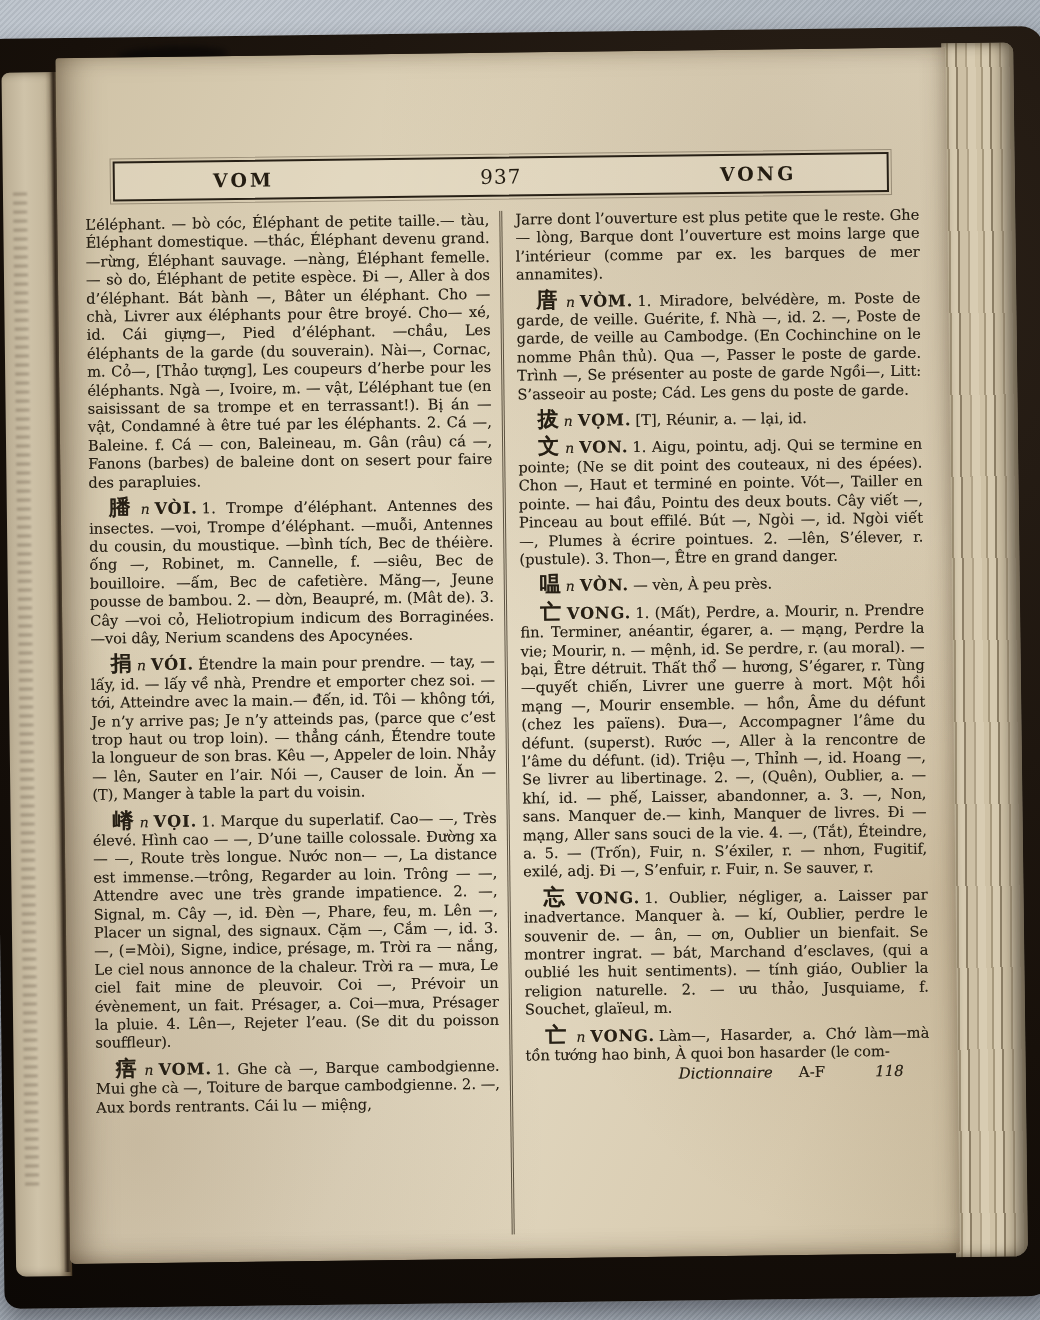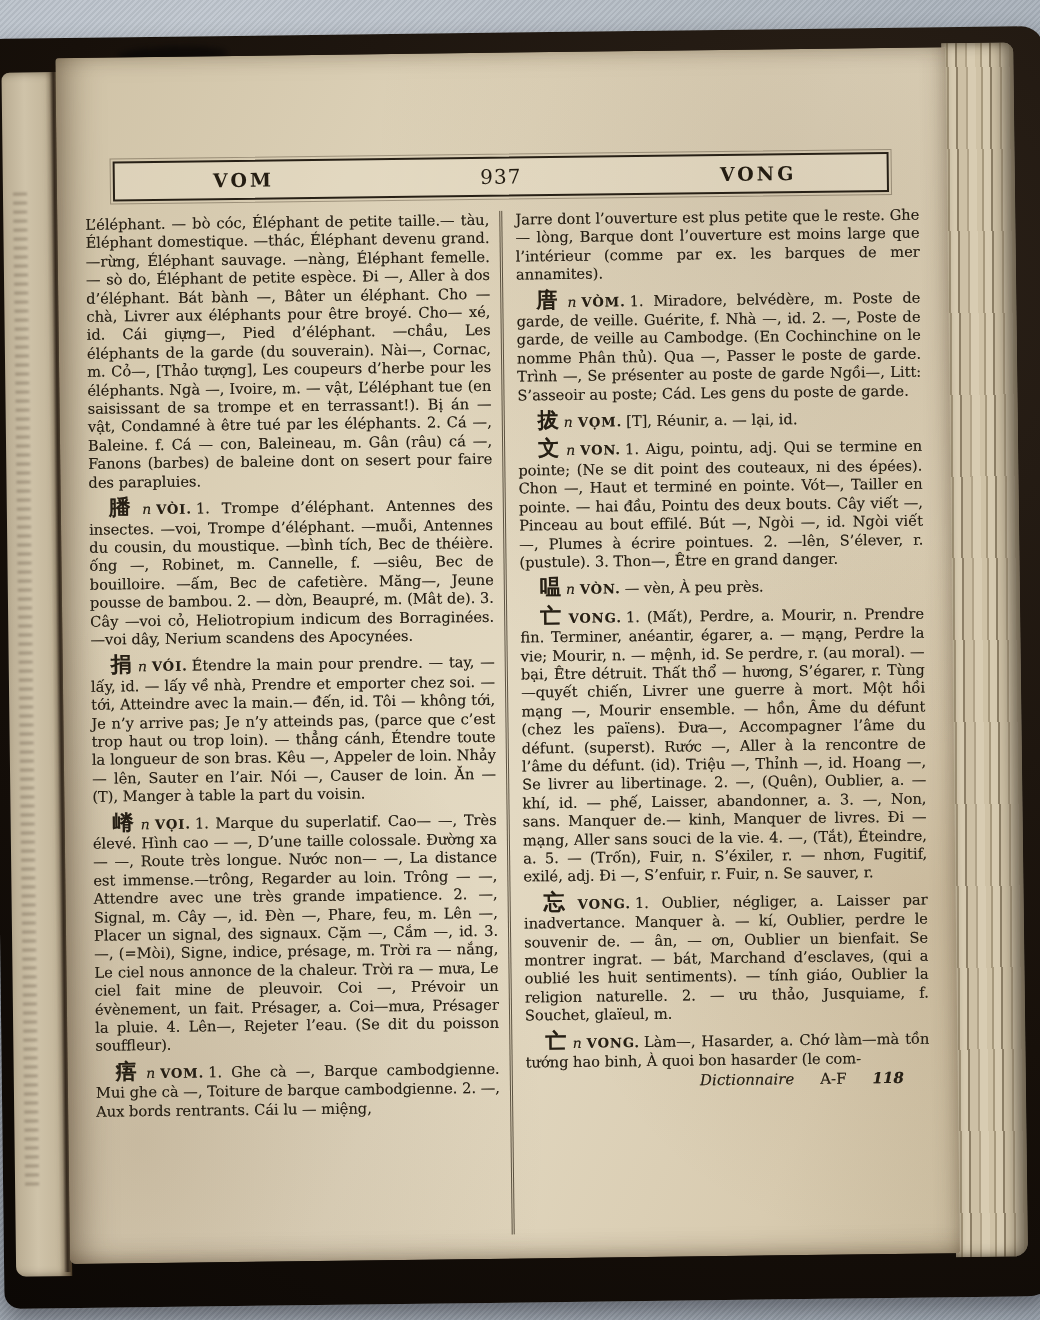--- a/index.html
+++ b/index.html
@@ -71,27 +71,27 @@
   }
   .col{
     flex:1;padding:0 10px 0 4px;font-size:14.6px;line-height:18.4px;text-align:justify;
     text-shadow:0 0 .5px rgba(38,31,20,.55);
   }
   .col.right{border-left:3px double rgba(50,40,25,.75);padding-left:13px;padding-right:2px;}
   p.entry{margin:9px 0 0 0;text-indent:20px;}
   p.entry.cont{margin:0;text-indent:0;}
   .han{font-size:21px;line-height:14px;font-weight:bold;margin-right:5px;letter-spacing:0;}
   .marker{font-style:italic;margin-right:5px;font-size:14px;}
-  .head{font-weight:bold;letter-spacing:1px;margin-right:4px;font-size:13px;}
+  .head{font-weight:bold;letter-spacing:1px;margin-right:4px;font-size:16px;}
   .foot-line{
     display:flex;justify-content:flex-end;gap:26px;margin-top:2px;padding-right:26px;
     font-size:15px;color:#261f14;
   }
   .foot-line .sig{font-style:italic;}
-  .foot-line .num{font-style:italic;font-weight:bold;}
+  .foot-line .num{font-style:italic;font-weight:normal;margin-left:24px;}
   
   .crease{position:absolute;left:52px;top:40px;bottom:44px;width:7px;
     background:linear-gradient(90deg,rgba(25,15,8,.0),rgba(25,15,8,.75) 55%,rgba(25,15,8,.15));
     filter:blur(.4px);}
   
   .top-gap{position:absolute;left:120px;top:24px;width:110px;height:16px;border-radius:50%;
     background:rgba(10,8,6,.8);filter:blur(3px);transform:rotate(-1.2deg);}
 </style>
 </head>
 <body>

